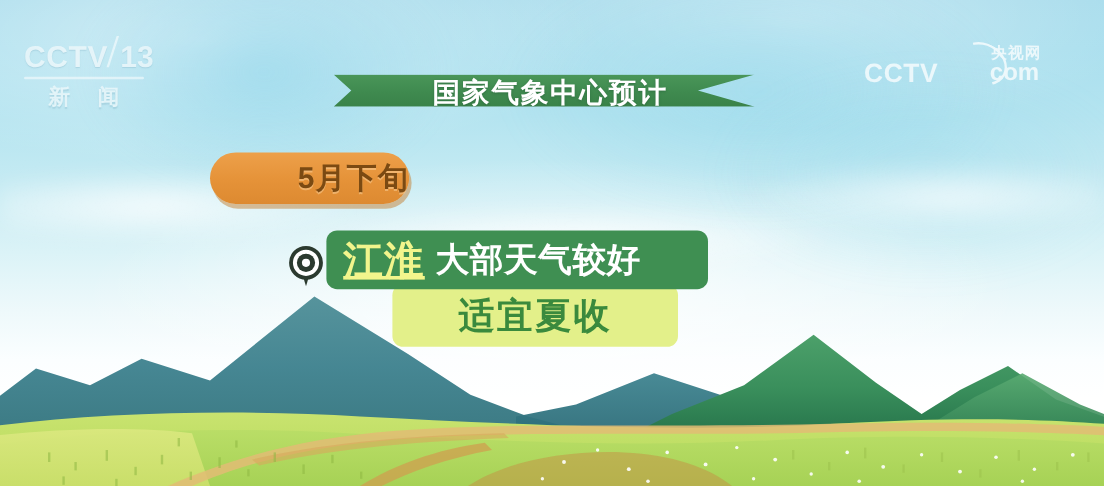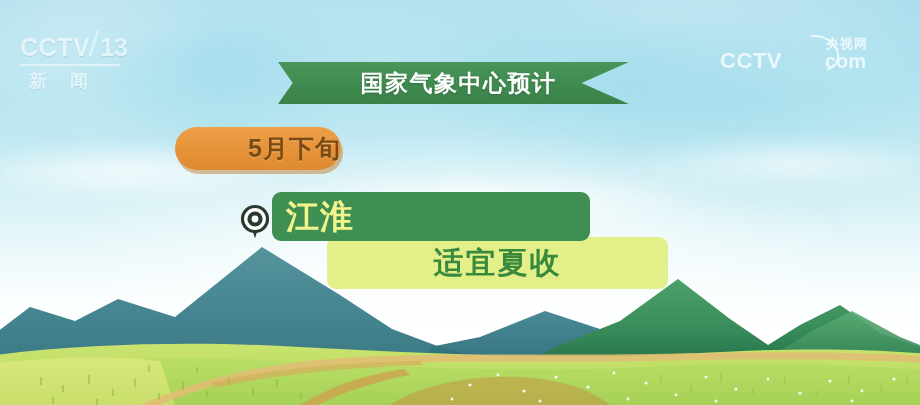--- a/index.html
+++ b/index.html
@@ -119,20 +119,21 @@
   .logo-rule {
     width: 100px;
     height: 2px;
     margin-top: 1px;
     background: rgba(255,255,255,0.85);
     border-radius: 1px;
   }
   .logo-sub {
     margin-top: 3px;
     width: 100px;
+    text-align: center;
     font-size: 18px;
     font-weight: 700;
     letter-spacing: 9px;
     text-indent: 9px;
     color: rgba(255,255,255,0.92);
     text-shadow: 0 1px 1px rgba(120,170,190,0.5);
   }
 
   
   .watermark {
@@ -174,31 +175,31 @@
     border-radius: 50%;
     border-left-color: transparent;
     border-bottom-color: transparent;
     transform: rotate(28deg);
   }
 
   
   .banner {
     position: absolute;
     left: 278px; top: 62px;
-    width: 351px; height: 42px;
+    width: 351px; height: 27px;
     background: linear-gradient(to bottom, #4a9659 0%, #3f8a4f 55%, #3a8249 100%);
     clip-path: polygon(
       0% 0%, 100% 0%,
       100% 0%, 86.5% 50%, 100% 100%,
       100% 100%, 0% 100%,
       4.2% 50%
     );
     box-shadow: 0 2px 4px rgba(60,120,90,0.25);
     display: flex;
-    align-items: center;
+    align-items: flex-start;
     justify-content: center;
   }
   .banner-text {
     font-size: 23px;
     font-weight: 700;
     letter-spacing: 1.5px;
     color: #ffffff;
     text-shadow: 0 1px 2px rgba(30,80,50,0.45);
     padding-left: 10px;
     white-space: nowrap;
@@ -229,21 +230,21 @@
   .pin {
     position: absolute;
     left: 240px; top: 204px;
     width: 30px; height: 36px;
   }
 
   
   .callout-light {
     position: absolute;
     left: 327px; top: 237px;
-    width: 341px; height: 52px;
+    width: 238px; height: 52px;
     background: #e3f08a;
     border-radius: 9px;
     display: flex;
     align-items: center;
     justify-content: center;
   }
   .callout-light-text {
     font-size: 30px;
     font-weight: 700;
     letter-spacing: 2px;
@@ -262,20 +263,21 @@
     box-sizing: border-box;
     gap: 9px;
   }
   .callout-region {
     font-size: 33px;
     font-weight: 700;
     letter-spacing: 1px;
     color: #f2f58c;
     white-space: nowrap;
     line-height: 1;
+    text-decoration: underline;
   }
   .callout-desc {
     font-size: 28px;
     font-weight: 700;
     letter-spacing: 0.5px;
     color: #ffffff;
     white-space: nowrap;
     line-height: 1;
   }
 </style>
@@ -432,15 +434,16 @@
       <path d="M 12.6 26.6 L 15 34.6 L 17.4 26.6 Z" fill="#2b3a2f"></path>
     </svg>
   </div>
 
   <div class="callout-light">
     <span class="callout-light-text">适宜夏收</span>
   </div>
 
   <div class="callout-dark">
     <span class="callout-region">江淮</span>
+    <span class="callout-desc">大部天气较好</span>
   </div>
 
 </div>
 
 </body></html>

